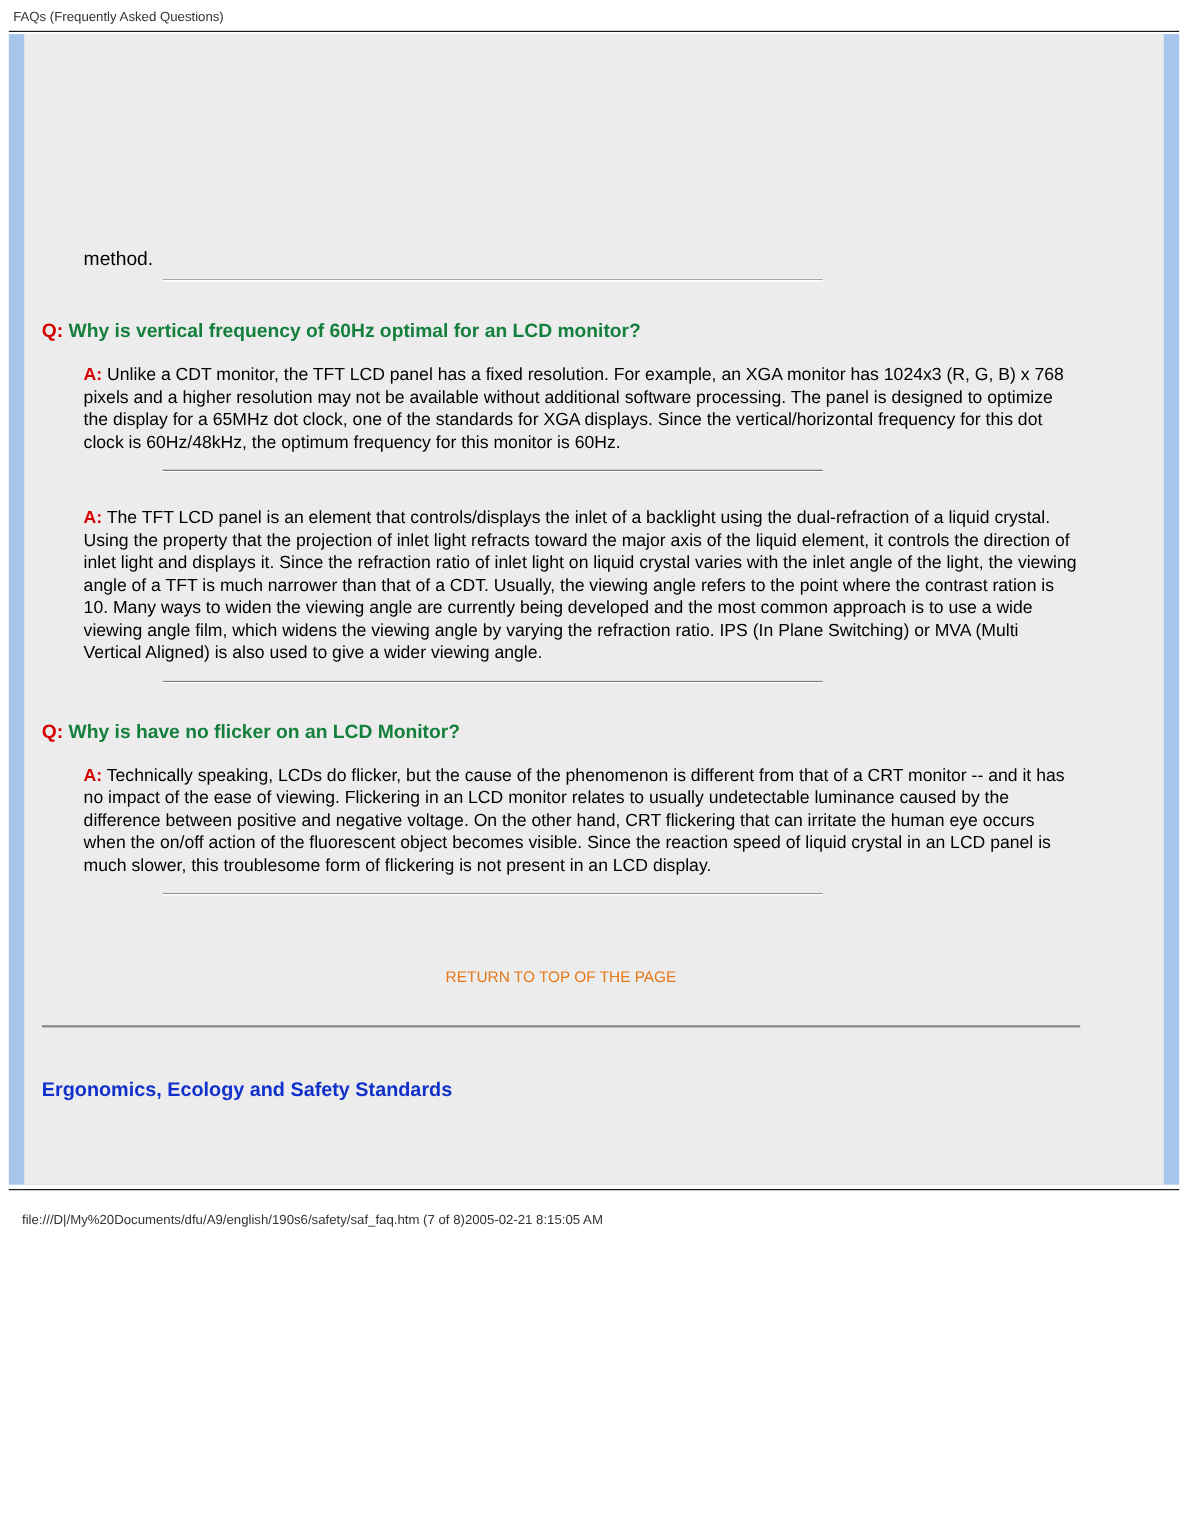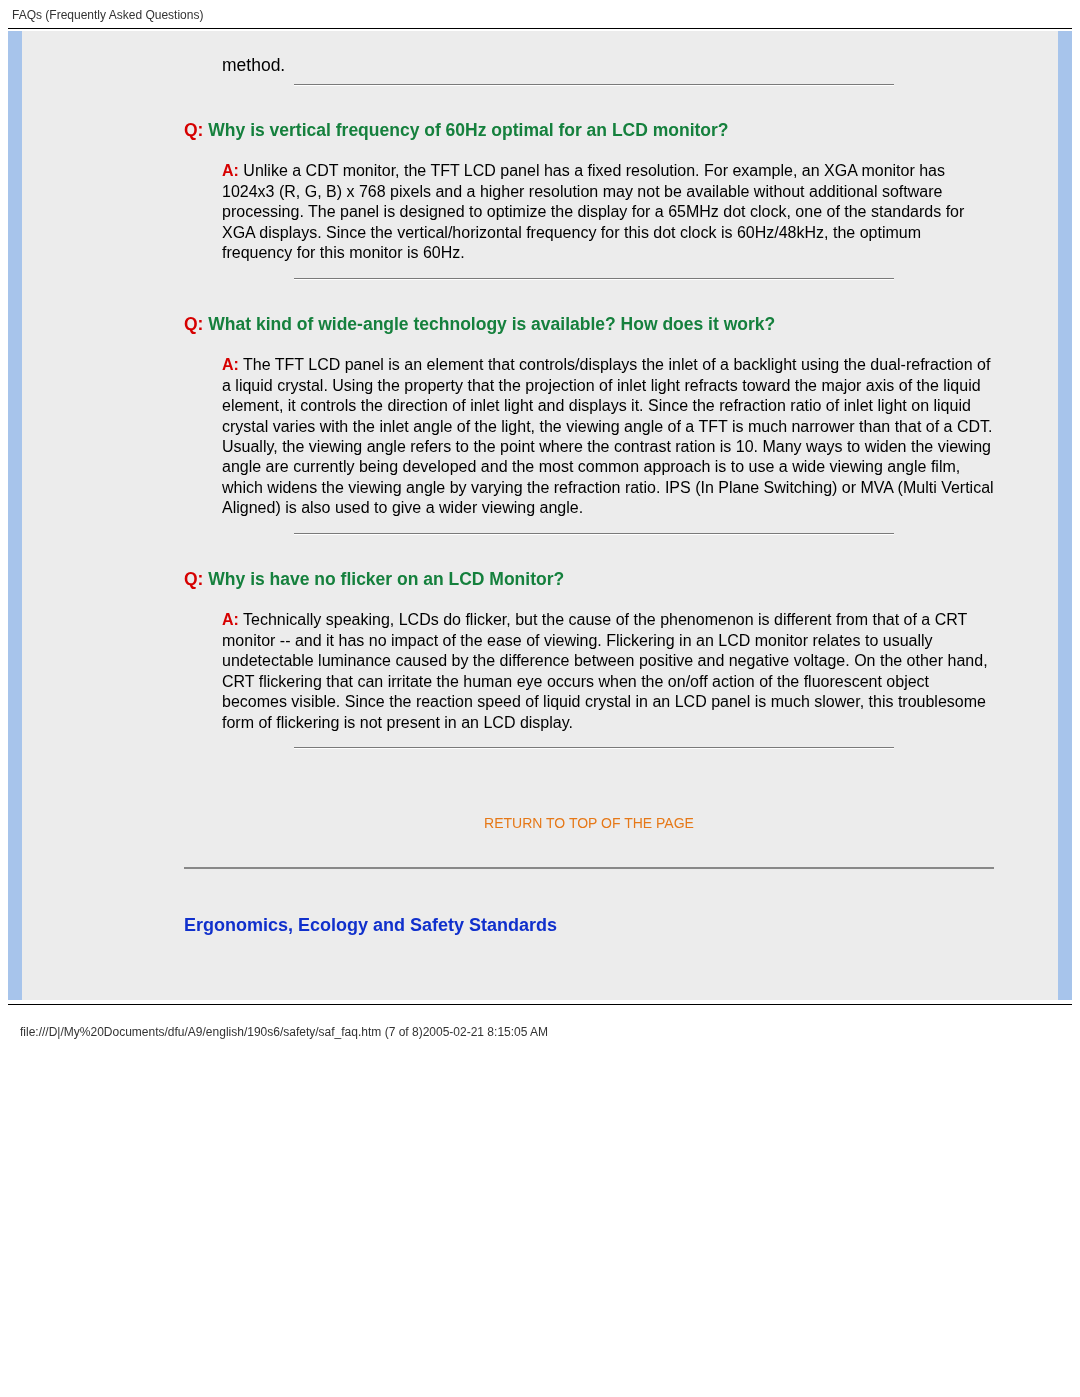--- a/index.html
+++ b/index.html
@@ -23,22 +23,23 @@
   }
   .outer-wrap {
     padding: 0 8px;
   }
   .frame {
     background: #a7c4eb;
     padding: 0 14px 0 14px;
   }
   .content-panel {
     background: #ececec;
-    padding: 4px;
+    padding: 16px;
     display: flex;
+    flex-direction: column;
   }
   .left-gutter {
     width: 158px;
     flex: 0 0 158px;
     background: #ececec;
   }
   .main-col {
     flex: 1 1 auto;
     background: #ececec;
     padding: 0 60px 36px 0;
@@ -118,24 +119,20 @@
           <p class="a-para">
             <span class="a-prefix">A:</span>
             <span>Unlike a CDT monitor, the TFT LCD panel has a fixed resolution. For example, an XGA monitor has 1024x3 (R, G, B) x 768 pixels and a higher resolution may not be available without additional software processing. The panel is designed to optimize the display for a 65MHz dot clock, one of the standards for XGA displays. Since the vertical/horizontal frequency for this dot clock is 60Hz/48kHz, the optimum frequency for this monitor is 60Hz.</span>
           </p>
           <div class="a-hr-wrap">
               <hr class="embossed-hr">
             </div>
         </div>
 
         <div class="qa-block">
-          <p class="q-line">
-            <span class="q-prefix">Q:</span>
-            <span class="q-text">What kind of wide-angle technology is available? How does it work?</span>
-          </p>
           <p class="a-para">
             <span class="a-prefix">A:</span>
             <span>The TFT LCD panel is an element that controls/displays the inlet of a backlight using the dual-refraction of a liquid crystal. Using the property that the projection of inlet light refracts toward the major axis of the liquid element, it controls the direction of inlet light and displays it. Since the refraction ratio of inlet light on liquid crystal varies with the inlet angle of the light, the viewing angle of a TFT is much narrower than that of a CDT. Usually, the viewing angle refers to the point where the contrast ration is 10. Many ways to widen the viewing angle are currently being developed and the most common approach is to use a wide viewing angle film, which widens the viewing angle by varying the refraction ratio. IPS (In Plane Switching) or MVA (Multi Vertical Aligned) is also used to give a wider viewing angle.</span>
           </p>
           <div class="a-hr-wrap">
               <hr class="embossed-hr">
             </div>
         </div>
 
         <div class="qa-block">

